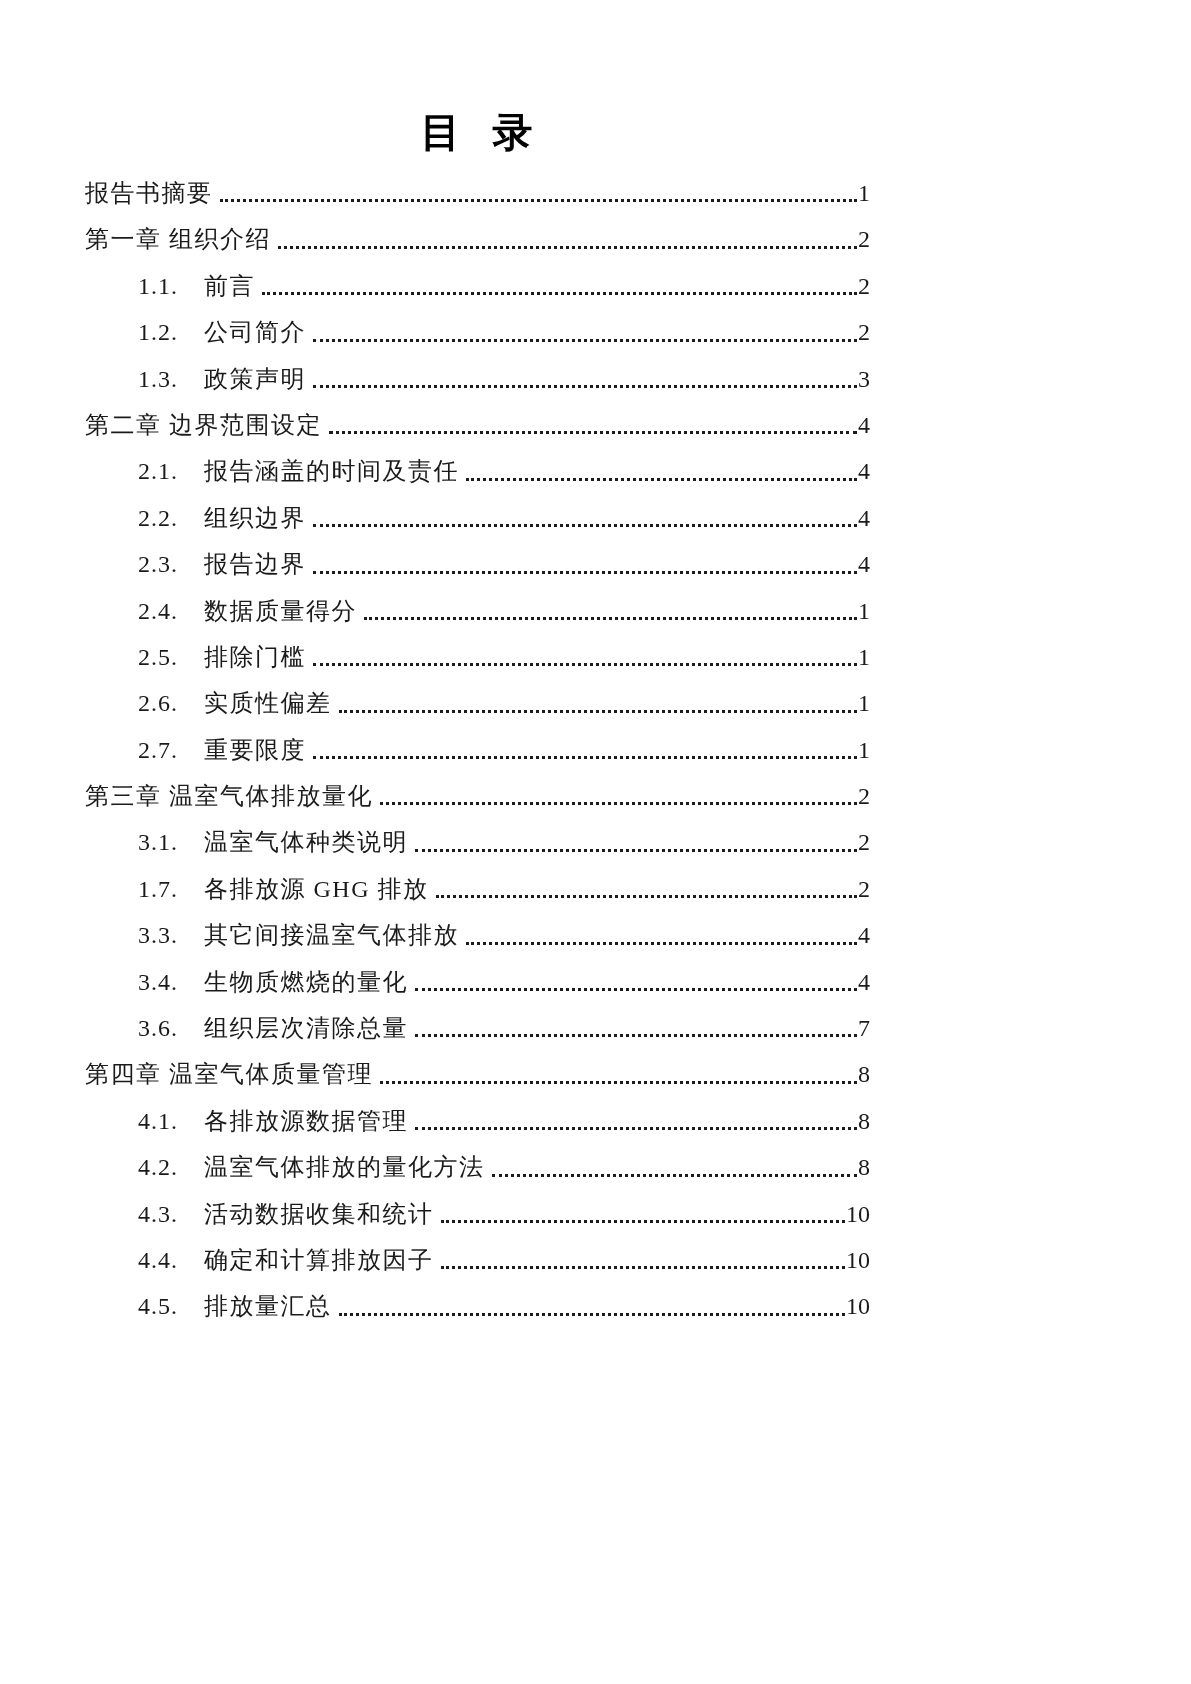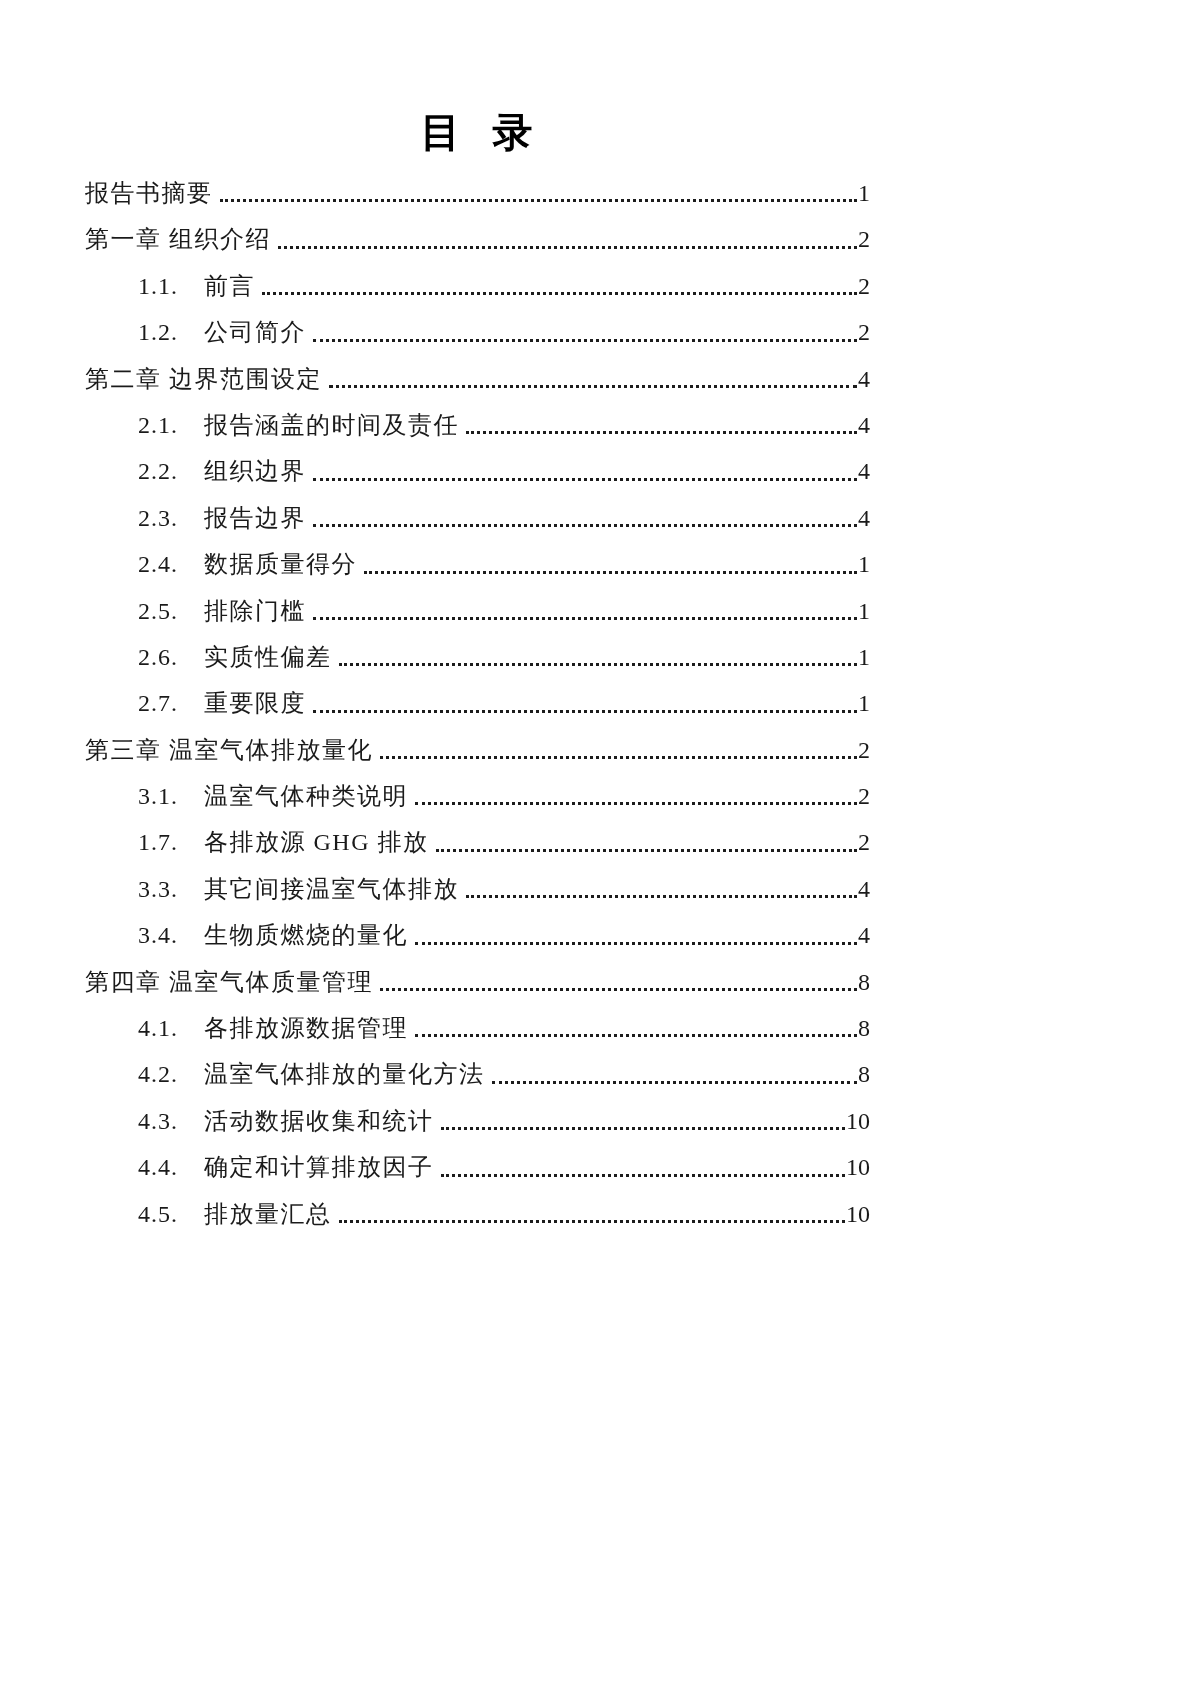--- a/index.html
+++ b/index.html
@@ -93,20 +93,26 @@
     <span class="label">前言</span>
     <span class="leader"></span>
     <span class="pagenum">2</span>
   </div>
       <div class="toc-row level1">
     <span class="num">1.2.</span>
     <span class="label">公司简介</span>
     <span class="leader"></span>
     <span class="pagenum">2</span>
   </div>
+      <div class="toc-row level1">
+    <span class="num">1.3.</span>
+    <span class="label">政策声明</span>
+    <span class="leader"></span>
+    <span class="pagenum">3</span>
+  </div>
       <div class="toc-row level0">
 
     <span class="label">第二章 边界范围设定</span>
     <span class="leader"></span>
     <span class="pagenum">4</span>
   </div>
       <div class="toc-row level1">
     <span class="num">2.1.</span>
     <span class="label">报告涵盖的时间及责任</span>
     <span class="leader"></span>
@@ -171,20 +177,26 @@
     <span class="label">其它间接温室气体排放</span>
     <span class="leader"></span>
     <span class="pagenum">4</span>
   </div>
       <div class="toc-row level1">
     <span class="num">3.4.</span>
     <span class="label">生物质燃烧的量化</span>
     <span class="leader"></span>
     <span class="pagenum">4</span>
   </div>
+      <div class="toc-row level1">
+    <span class="num">3.6.</span>
+    <span class="label">组织层次清除总量</span>
+    <span class="leader"></span>
+    <span class="pagenum">7</span>
+  </div>
       <div class="toc-row level0">
 
     <span class="label">第四章 温室气体质量管理</span>
     <span class="leader"></span>
     <span class="pagenum">8</span>
   </div>
       <div class="toc-row level1">
     <span class="num">4.1.</span>
     <span class="label">各排放源数据管理</span>
     <span class="leader"></span>

